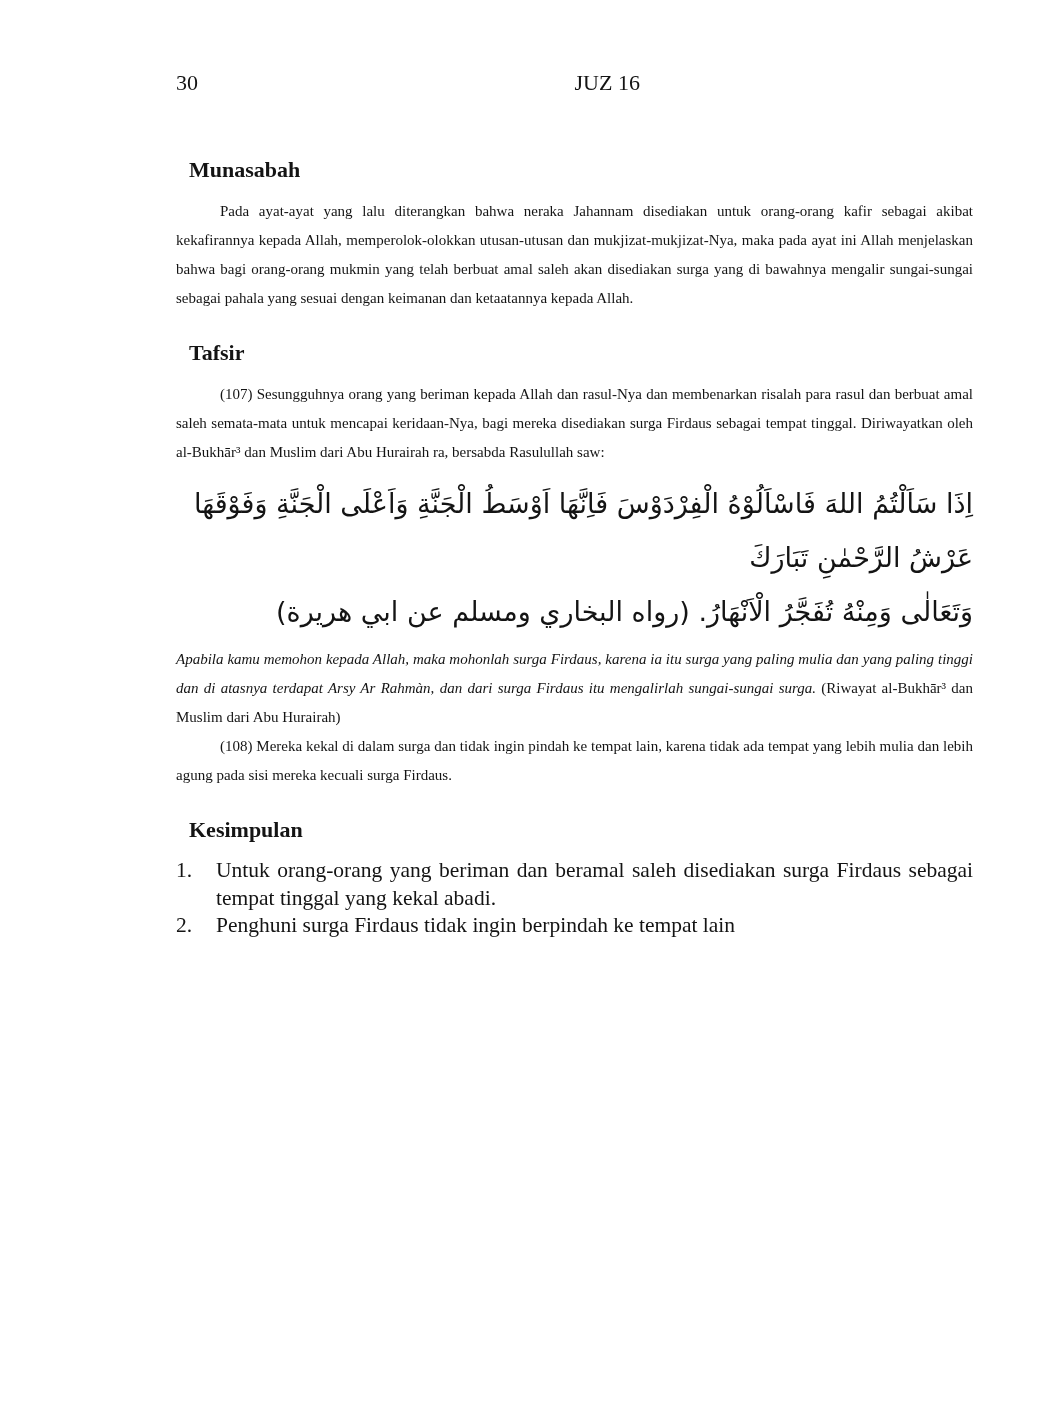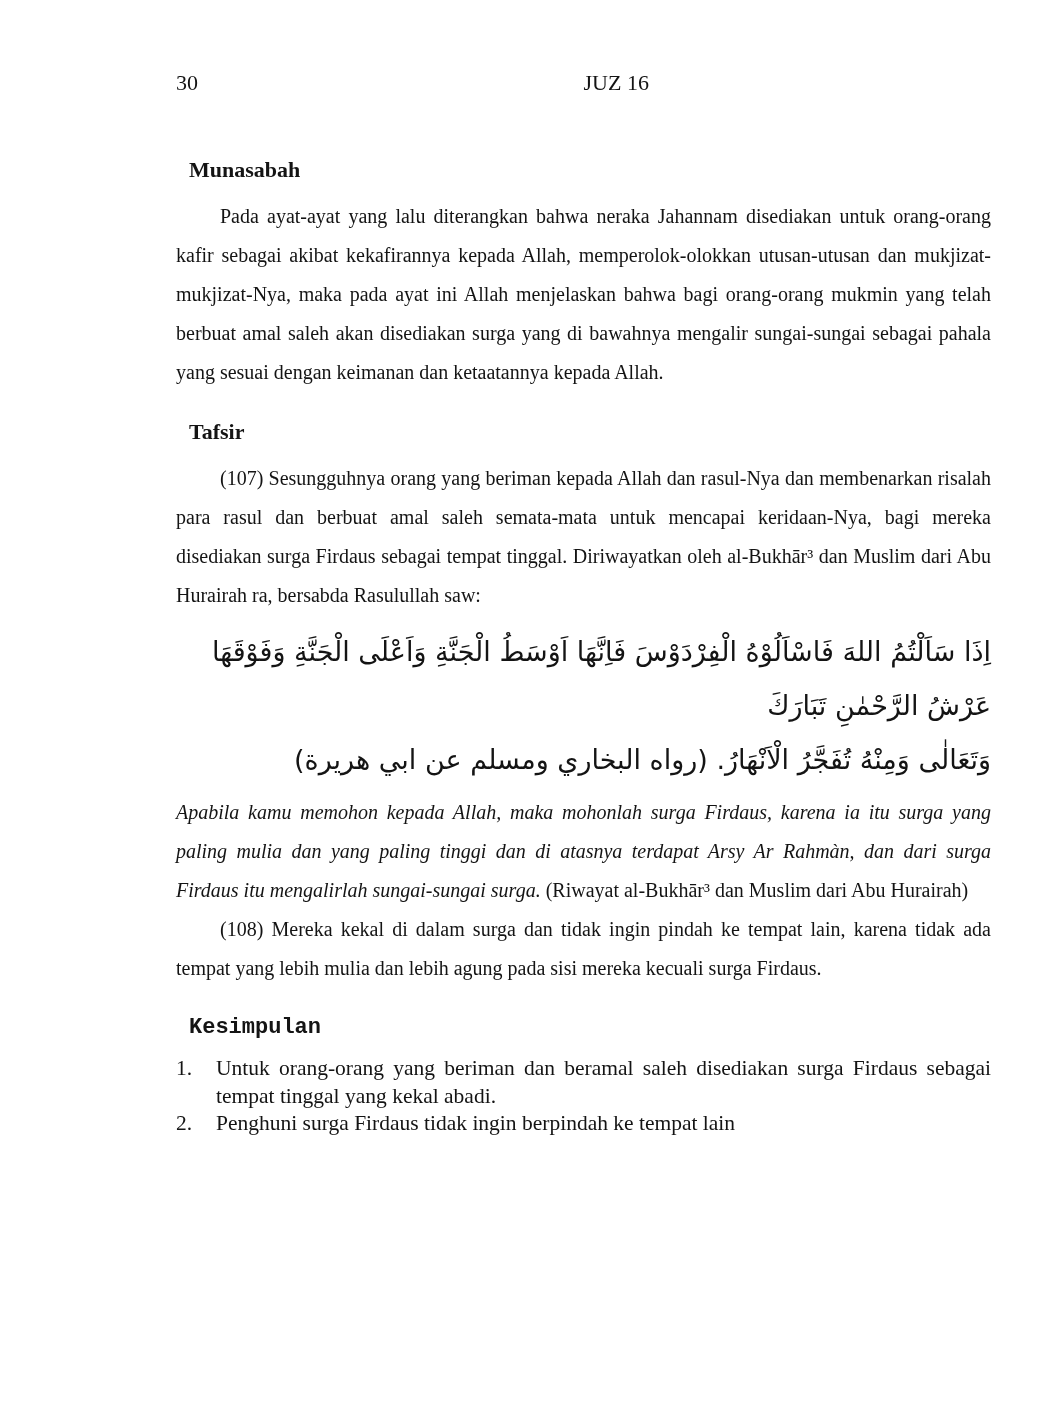--- a/index.html
+++ b/index.html
@@ -12,46 +12,46 @@
     height: 1417px;
     overflow: hidden;
     font-family: "Liberation Serif", "DejaVu Serif", serif;
     color: #141414;
     position: relative;
   }
   .page {
     box-sizing: border-box;
     width: 1063px;
     height: 1051px;
-    padding: 70px 72px 0 176px;
+    padding: 70px 90px 0 176px;
   }
   .running-header {
     display: flex;
     align-items: baseline;
     font-size: 22px;
     line-height: 26px;
   }
   .running-header .left  { flex: 1; text-align: left; }
   .running-header .mid   { flex: 1; text-align: center; letter-spacing: 0.5px; }
   .running-header .right { flex: 1; text-align: left; }
 
   .section-heading {
     font-weight: bold;
     font-size: 22px;
     line-height: 28px;
     margin: 13px;
   }
   .munasabah-heading { margin-top: 60px; }
   .tafsir-heading    { margin-top: 26px; }
-  .kesimpulan-heading{ margin-top: 26px; font-family: Liberation Mono, monospace; }
+  .kesimpulan-heading{ margin-top: 26px; }
 
   p.body-par {
     margin: 0;
-    font-size: 20px;
-    line-height: 39px;
+    font-size: 15px;
+    line-height: 29px;
     text-align: justify;
     text-justify: inter-word;
   }
   .first-indent { text-indent: 44px; }
 
   .arabic-block {
     direction: rtl;
     text-align: right;
     font-size: 27px;
     line-height: 54px;

